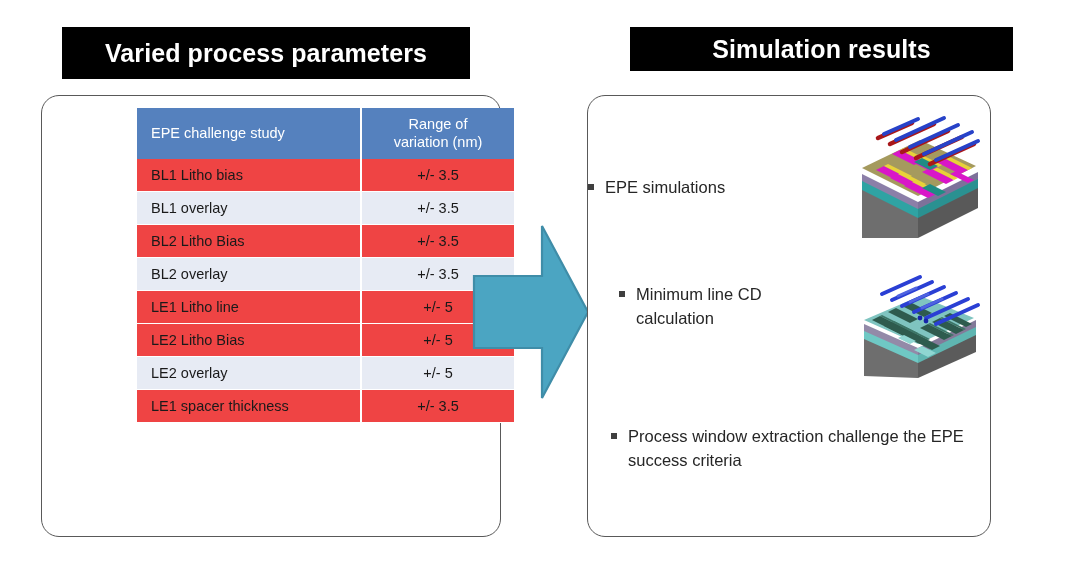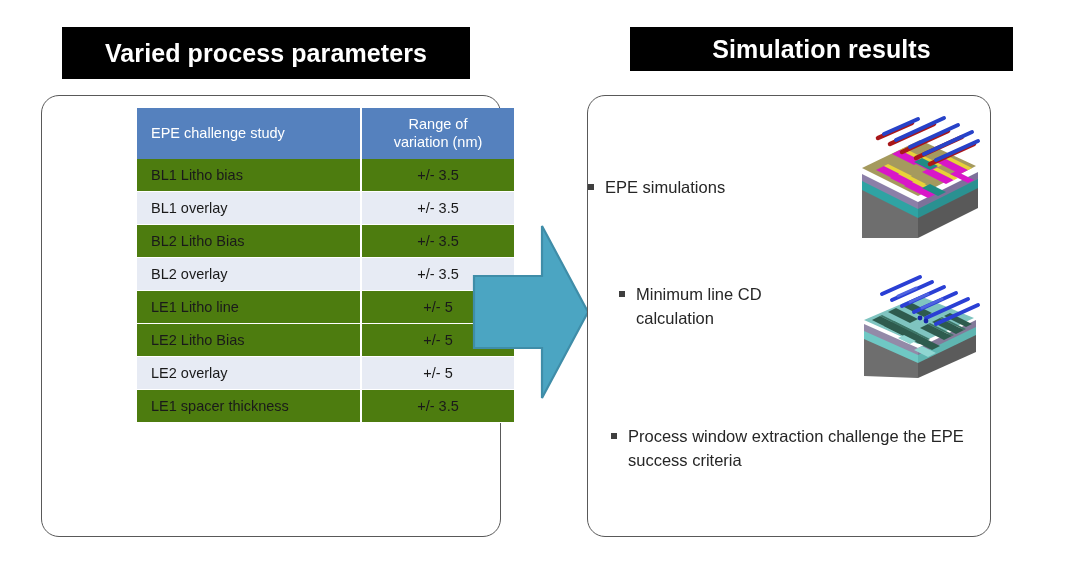--- a/index.html
+++ b/index.html
@@ -111,21 +111,21 @@
     vertical-align: middle;
   }
   #param-table td:last-child { border-right: none; }
   #param-table td.t-name {
     text-align: left;
     padding-left: 14px;
   }
   #param-table td.t-range {
     text-align: center;
   }
-  #param-table tr.row-odd td  { background: #4d7c0f; }
+  #param-table tr.row-odd td  { background: #ef4444; }
   #param-table tr.row-even td { background: #E7EBF4; }
 
   
   #flow-arrow {
     position: absolute;
     left: 472px;
     top: 222px;
     width: 118px;
     height: 180px;
   }

